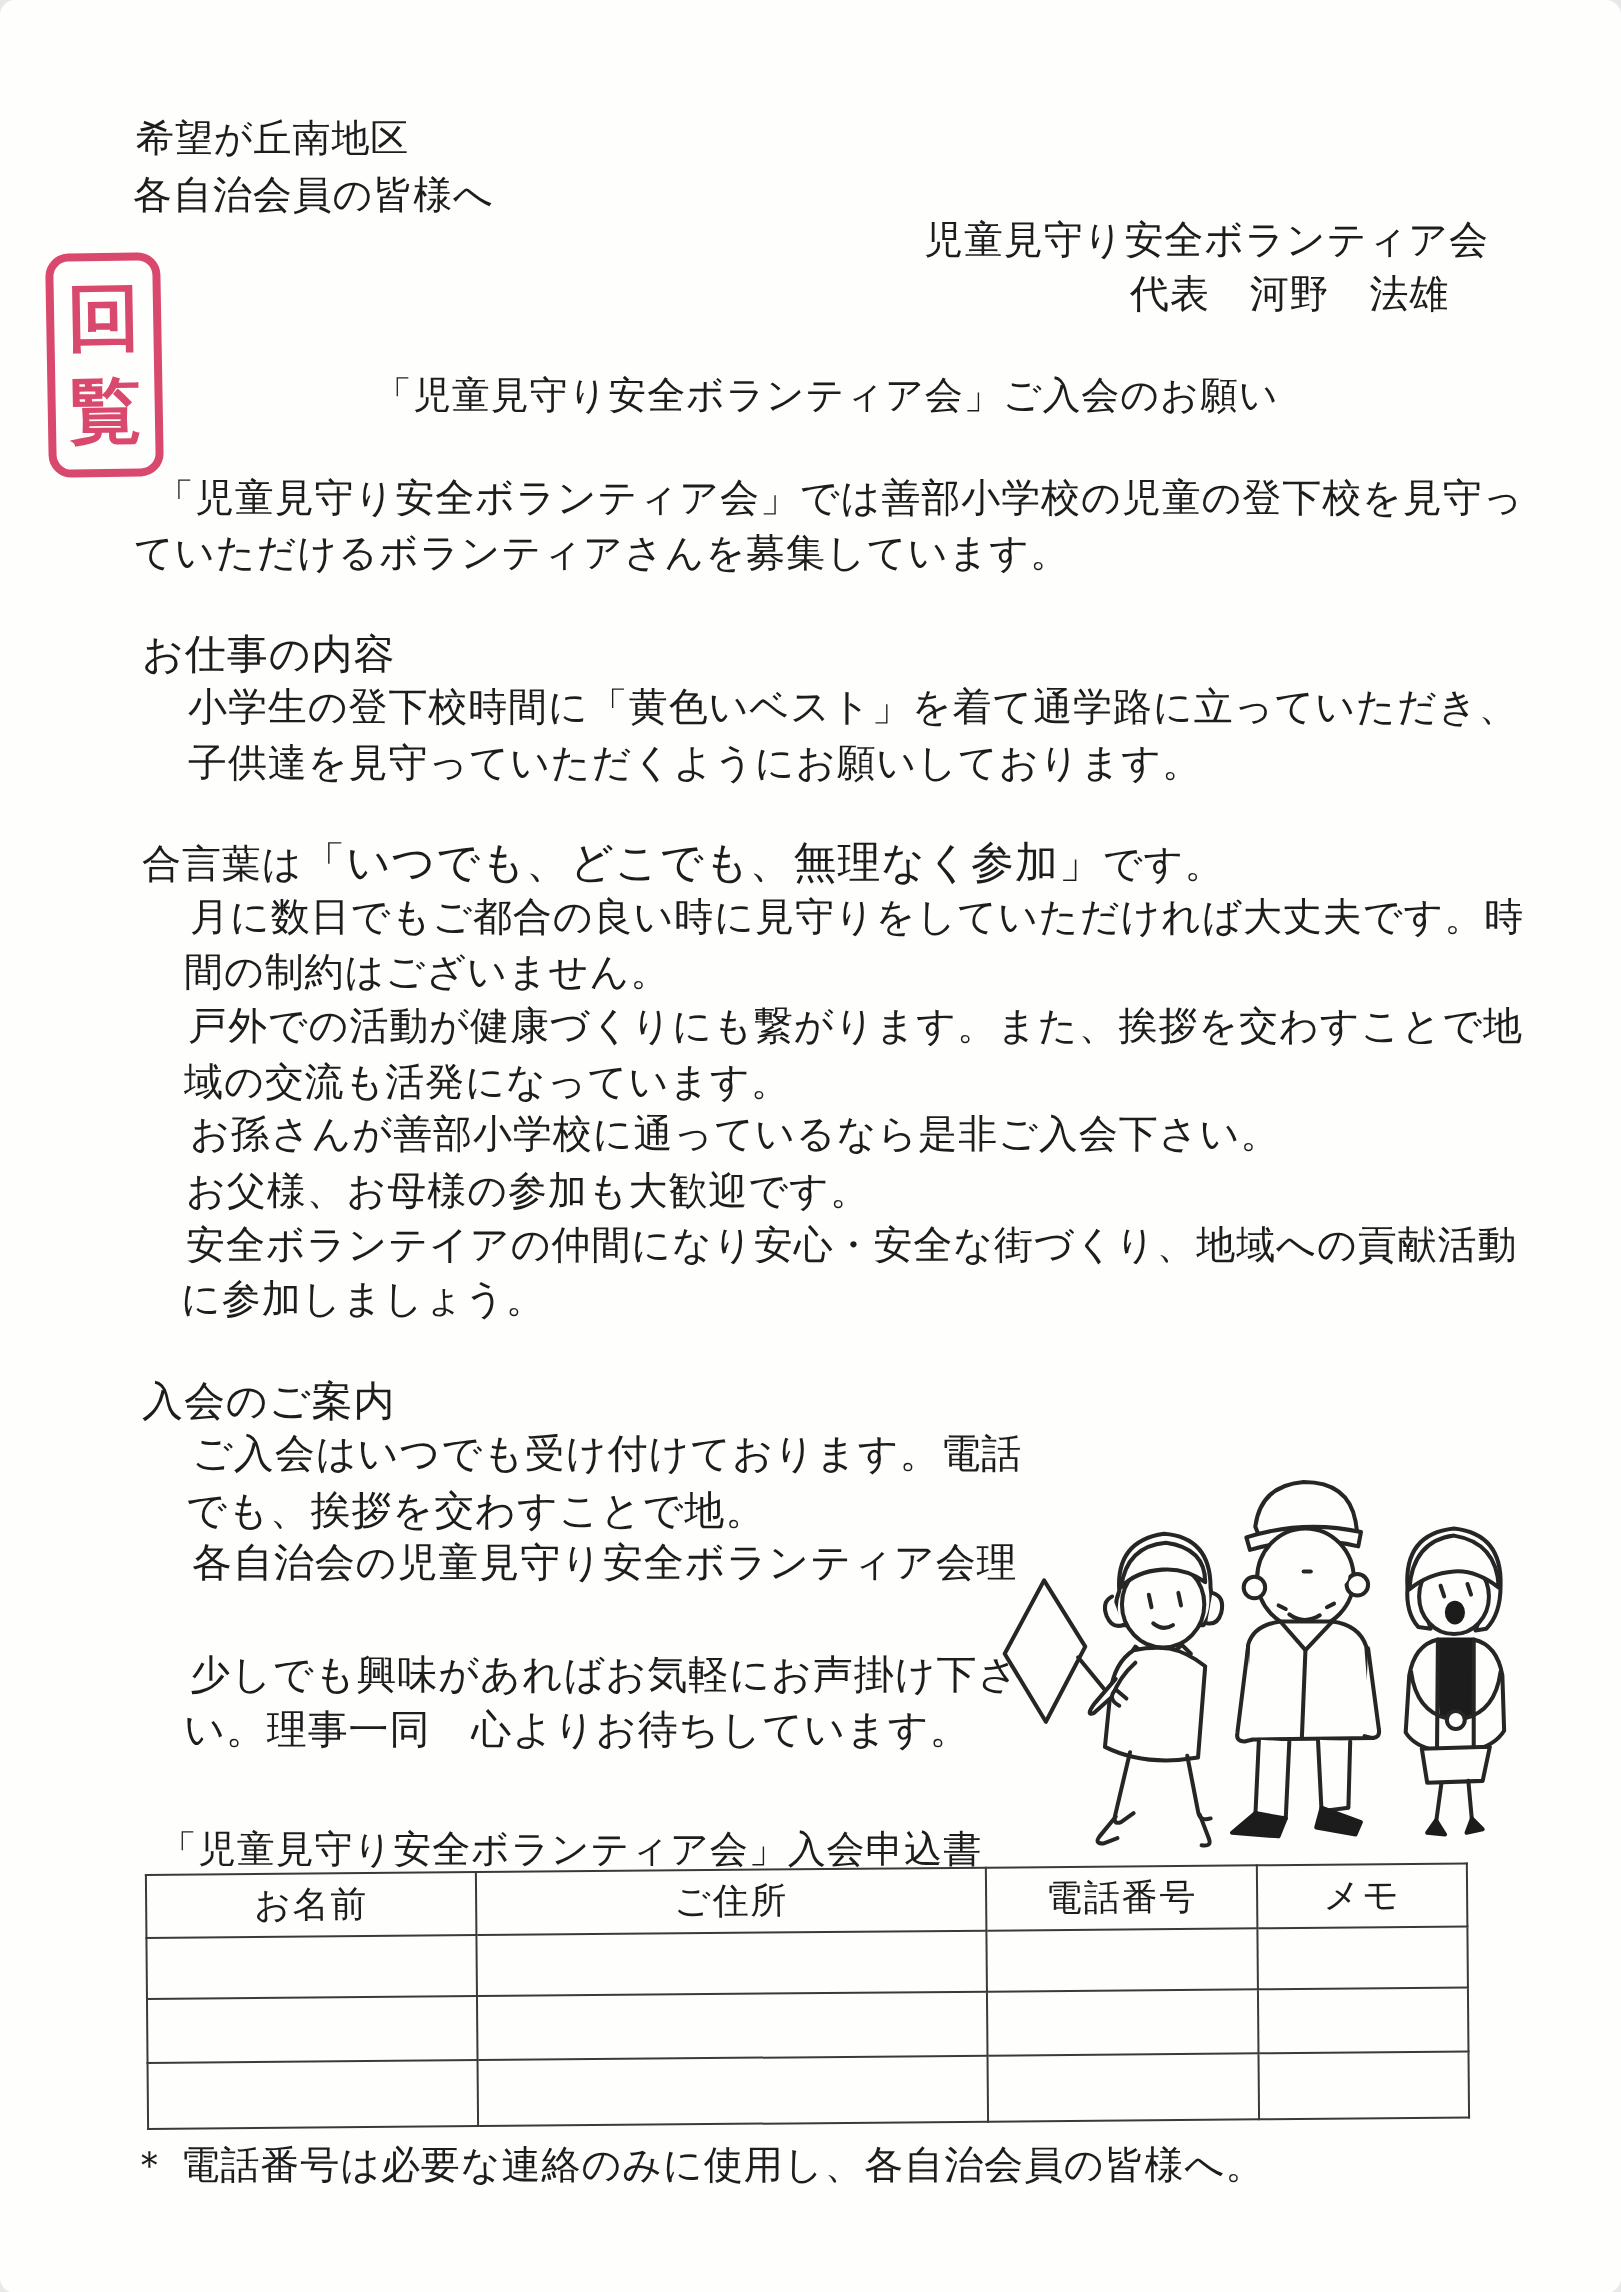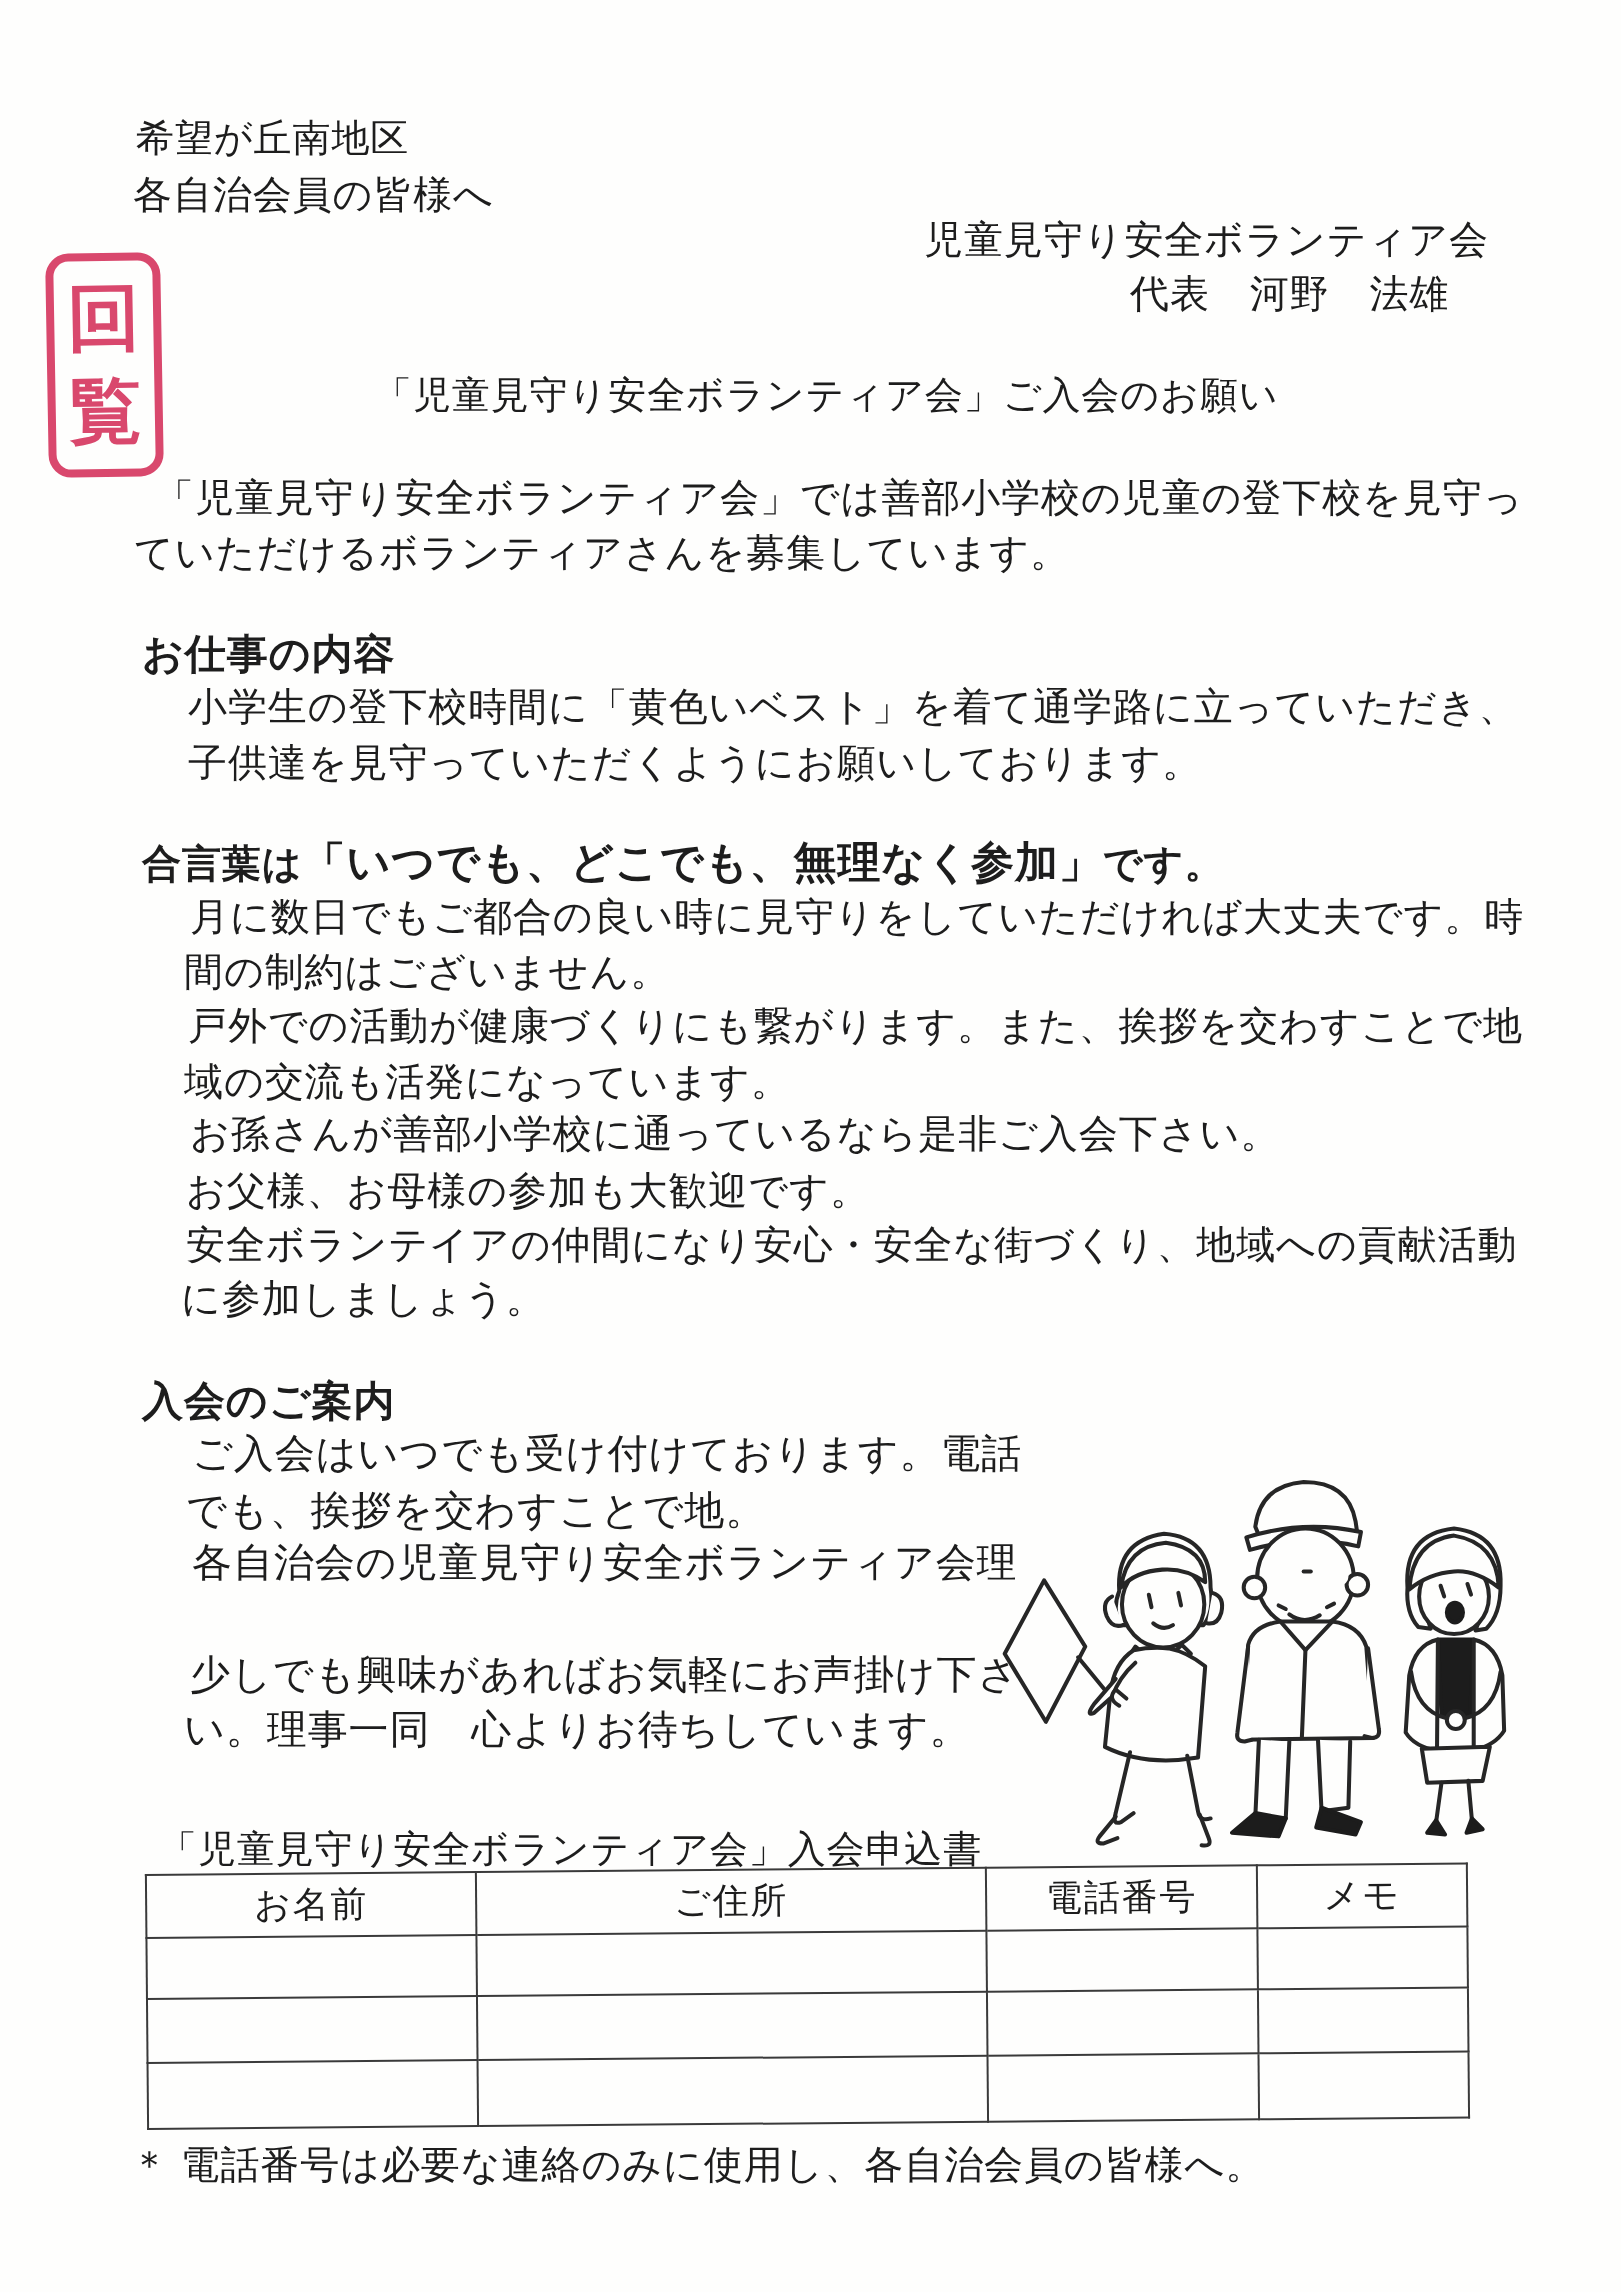--- a/index.html
+++ b/index.html
@@ -4,23 +4,24 @@
 <style>
   html,body{margin:0;padding:0;background:#e8e8e8;}
   .page{
     position:relative;
     width:1621px;height:2293px;
     margin:0 auto;
     background:#fefefdff;
     font-family:"Liberation Serif", serif;
     color:#1d1d1d;
     overflow:hidden;
+    border-radius:15px;
   }
   .t{position:absolute;white-space:nowrap;line-height:1.18;letter-spacing:0.9px;}
-  .bold{font-weight:700;}
+  .bold{font-weight:400;}
   .stamp{
     position:absolute;left:47px;top:253px;width:99px;height:208px;
     border:8px solid; border-radius:23px;
     display:flex;flex-direction:column;align-items:center;justify-content:space-evenly;
     transform:rotate(-1deg);
   }
   .stamp span{font-weight:700;font-size:73px;line-height:1;font-family:"Liberation Serif", serif;}
   .motto-heading span{vertical-align:baseline;}
   .form-wrap{position:absolute;left:146px;top:1874px;transform:rotate(-0.5deg);transform-origin:0 50%;}
   table.signup{border-collapse:collapse;table-layout:fixed;background:transparent;}

